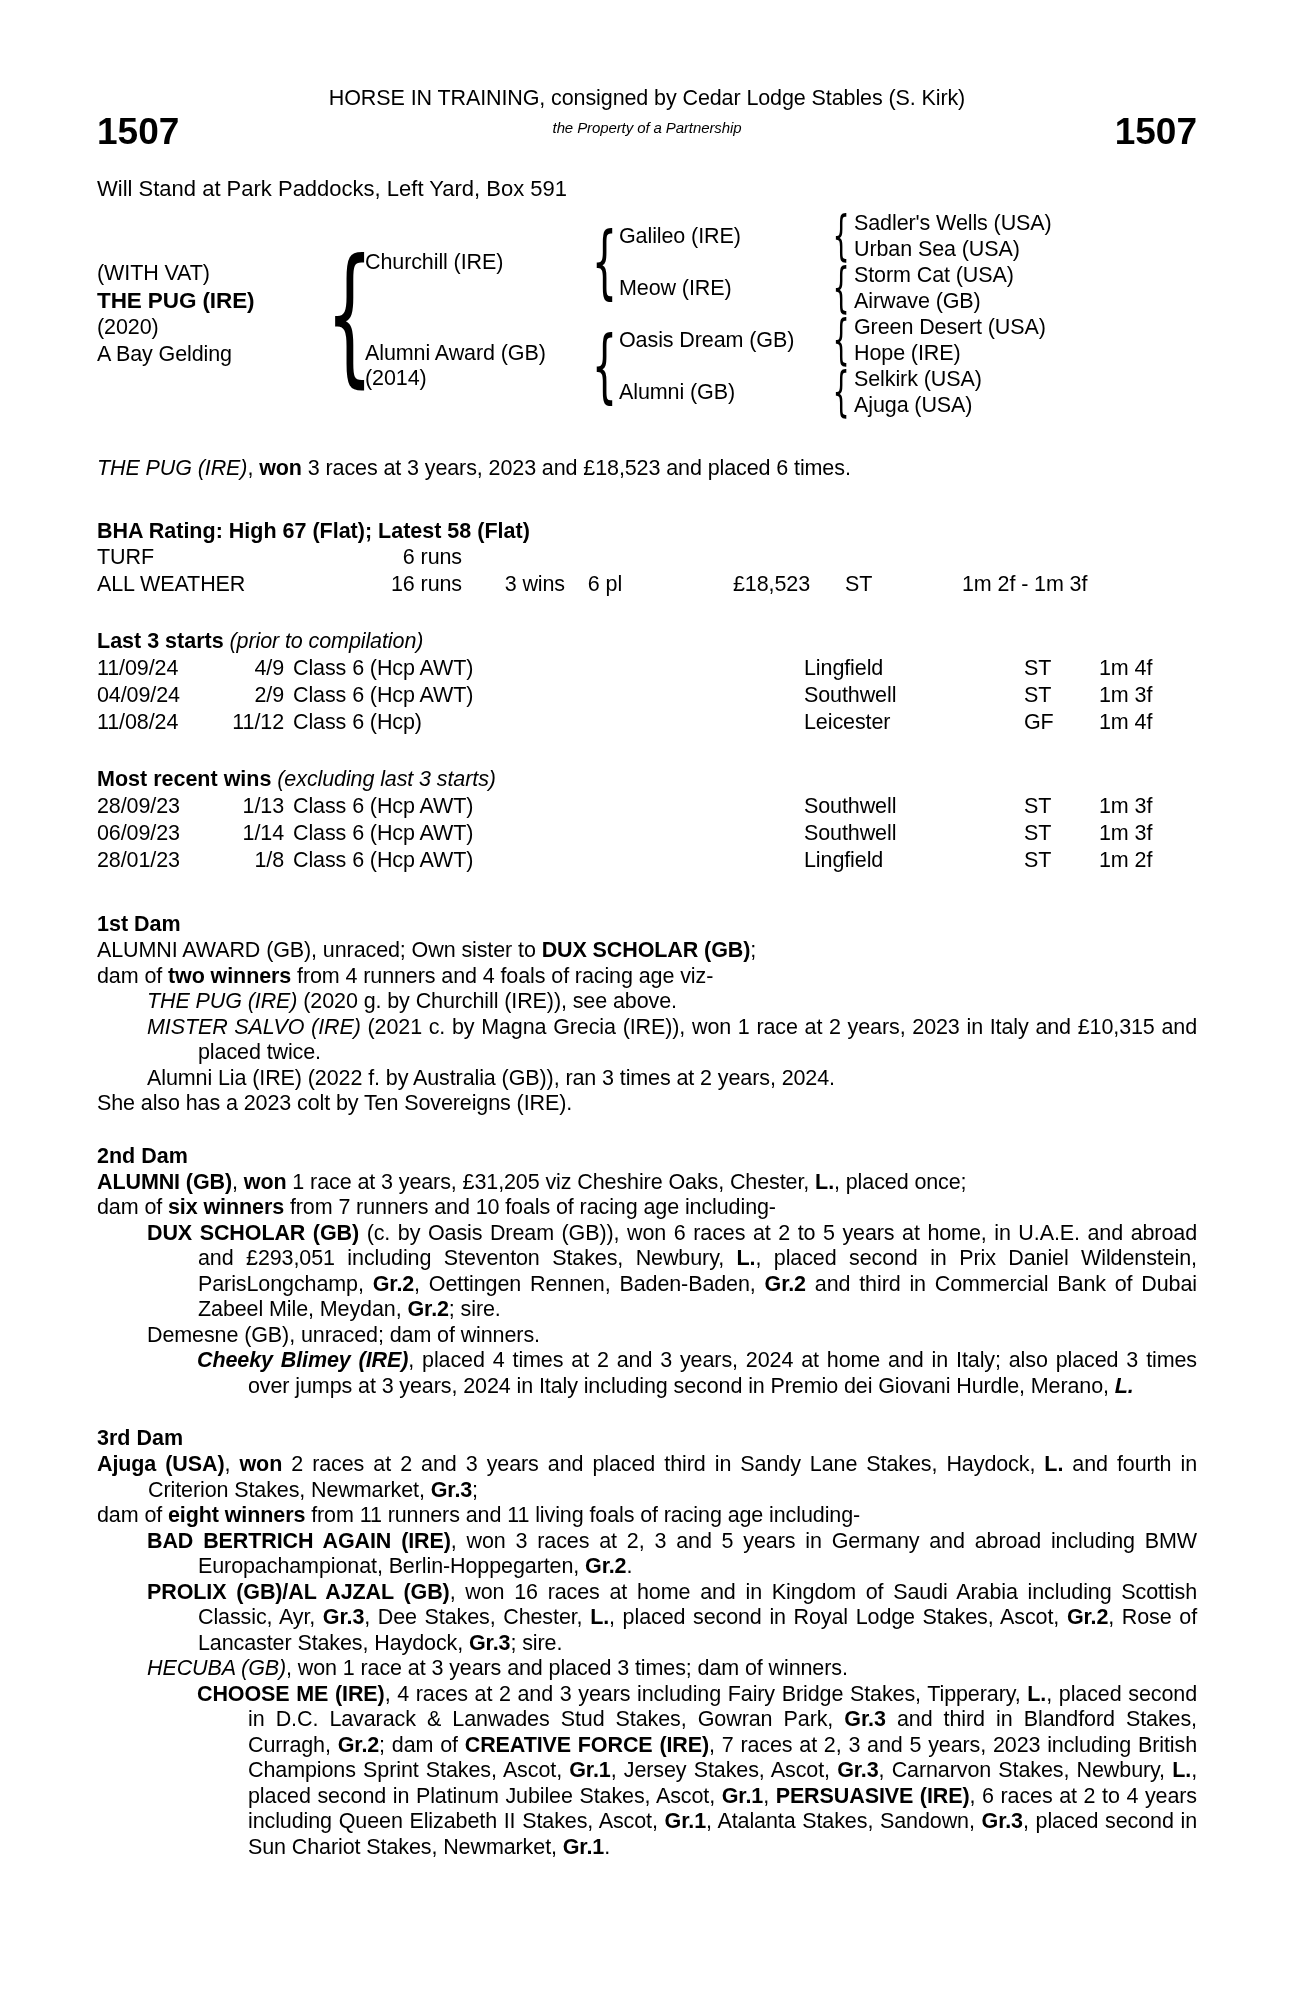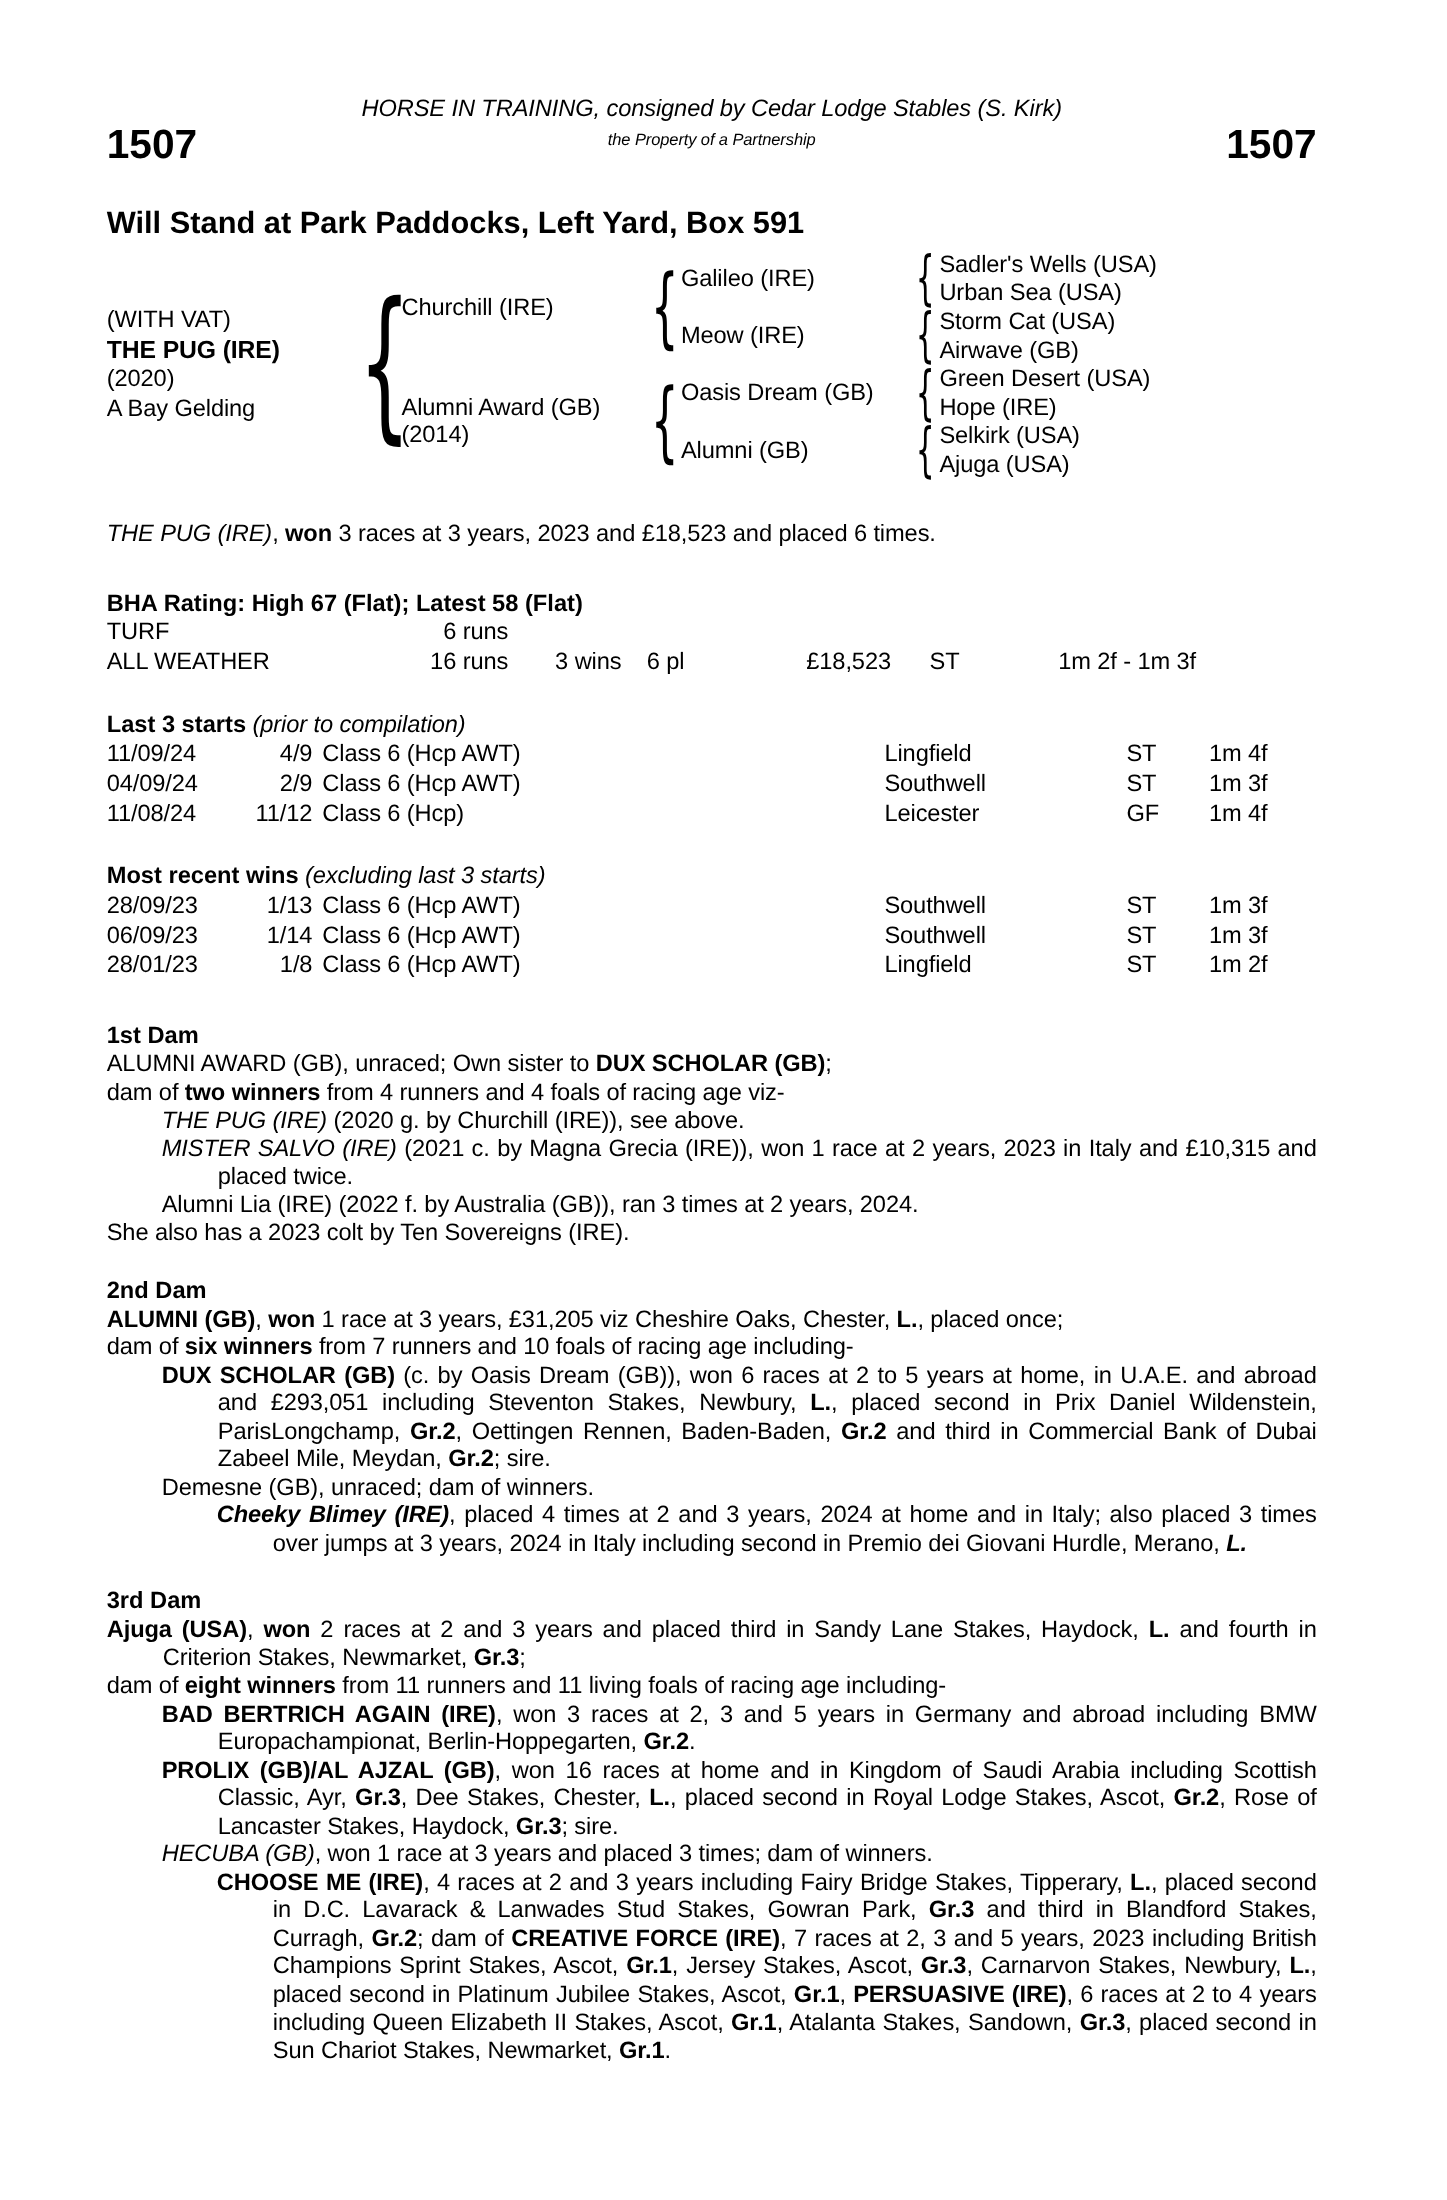--- a/index.html
+++ b/index.html
@@ -3,25 +3,25 @@
 <meta charset="utf-8">
 <style>
   html,body{margin:0;padding:0;background:#fff;}
   body{width:1315px;height:2000px;overflow:hidden;
        font-family:"Liberation Sans","DejaVu Sans",sans-serif;
        color:#000;font-size:21.5px;letter-spacing:-0.1px;}
   .page{padding:86px 118px 0 97px;width:1100px;}
   .b{font-weight:bold;}
   .i{font-style:italic;}
   
-  .consign{font-style:italic;font-size:21.5px;text-align:center;}
+  .consign{font-size:21.5px;text-align:center;}
   .lotrow{display:flex;align-items:flex-start;justify-content:space-between;margin-top:2px;height:42px;}
   .lotnum{font-weight:bold;font-size:37px;line-height:38px;letter-spacing:0;}
   .propline{font-style:italic;font-size:15px;margin-top:6px;}
-  .standline{font-weight:bold;font-size:28px;margin-top:32px;letter-spacing:0;}
+  .standline{font-weight:normal;font-size:22px;margin-top:21px;letter-spacing:0;}
   
   .ped{display:flex;align-items:center;margin-top:8px;}
   .ped-node{display:flex;align-items:center;}
   .ped-col{display:flex;flex-direction:column;justify-content:center;}
   .subject{width:238px;line-height:27px;}
   .subject .name{font-weight:bold;font-size:22.5px;}
   .bracebox{display:flex;align-items:center;justify-content:center;}
   .brace{font-family:"DejaVu Sans",sans-serif;line-height:0.9;transform:scaleX(0.5);display:block;font-weight:400;}
   .brace-l{font-size:150px;}
   .brace-m{font-size:80px;}

